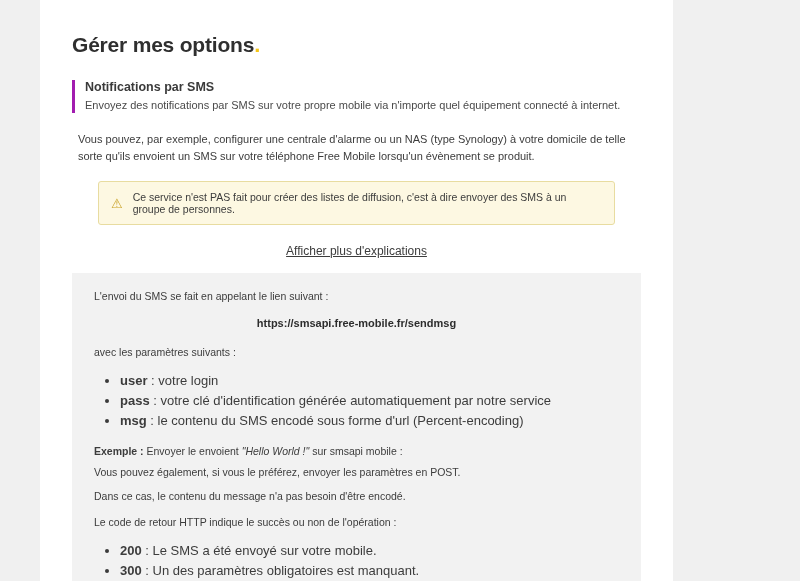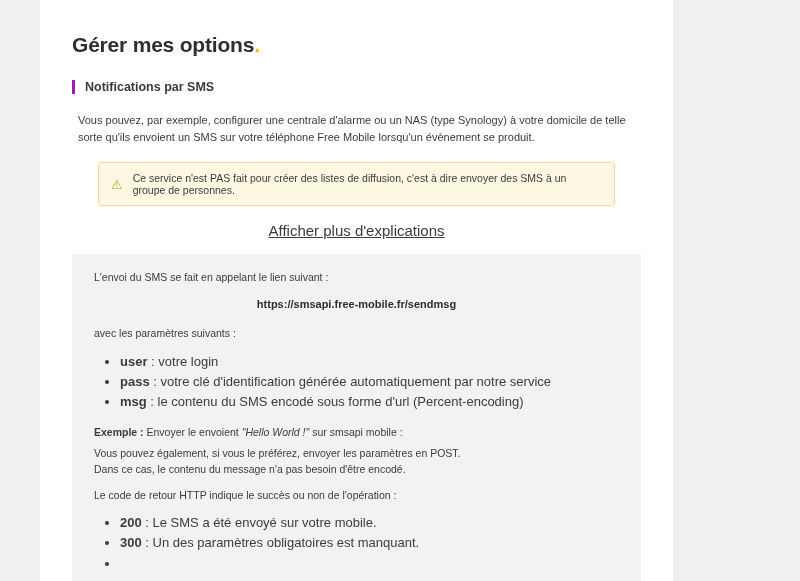--- a/index.html
+++ b/index.html
@@ -76,21 +76,21 @@
   }
   .warning .warn-text {
     font-size: 10.5px;
     color: #3c3c3c;
   }
   .more-link {
     text-align: center;
     margin: 16px 0 14px 0;
   }
   .more-link a {
-    font-size: 15px;
+    font-size: 12px;
     color: #3c3c3c;
     text-decoration: underline;
     cursor: pointer;
   }
   .doc-box {
     background: #f2f2f2;
     padding: 16px 22px 18px 22px;
     box-sizing: border-box;
   }
   .doc-box p {
@@ -135,20 +135,21 @@
 
 <div id="page">
   <div class="card">
 
     <h1 class="page-title">
       <span>Gérer mes options</span><span class="dot">.</span>
     </h1>
 
     <div class="section-head">
       <div class="title">Notifications par SMS</div>
+      <div class="subtitle">Envoyez des notifications par SMS sur votre propre mobile via n'importe quel équipement connecté à internet.</div>
     </div>
 
     <div class="intro">Vous pouvez, par exemple, configurer une centrale d'alarme ou un NAS (type Synology) à votre domicile de telle sorte qu'ils envoient un SMS sur votre téléphone Free Mobile lorsqu'un évènement se produit.</div>
 
     <div class="warning">
       <span class="warn-icon">⚠</span>
       <span class="warn-text">Ce service n'est PAS fait pour créer des listes de diffusion, c'est à dire envoyer des SMS à un groupe de personnes.</span>
     </div>
 
     <div class="more-link">
@@ -162,21 +163,21 @@
       <ul>
         <li><b>user</b><span> : votre login</span></li>
         <li><b>pass</b><span> : votre clé d'identification générée automatiquement par notre service</span></li>
         <li><b>msg</b><span> : le contenu du SMS encodé sous forme d'url (Percent-encoding)</span></li>
       </ul>
 
       <div class="example-line">
         <b>Exemple :</b><span> Envoyer le envoient </span><i>"Hello World !"</i><span> sur smsapi mobile :</span>
       </div>
 
-      <p style="margin-bottom:0;">Vous pouvez également, si vous le préférez, envoyer les paramètres en POST.</p>
+      <p style="margin-bottom:8px;">Vous pouvez également, si vous le préférez, envoyer les paramètres en POST.</p>
       <p>Dans ce cas, le contenu du message n'a pas besoin d'être encodé.</p>
 
       <p>Le code de retour HTTP indique le succès ou non de l'opération :</p>
       <ul>
         <li><b>200</b><span> : Le SMS a été envoyé sur votre mobile.</span></li>
         <li><b>300</b><span> : Un des paramètres obligatoires est manquant.</span></li>
         <li></li>
 
       </ul>
     </div>

